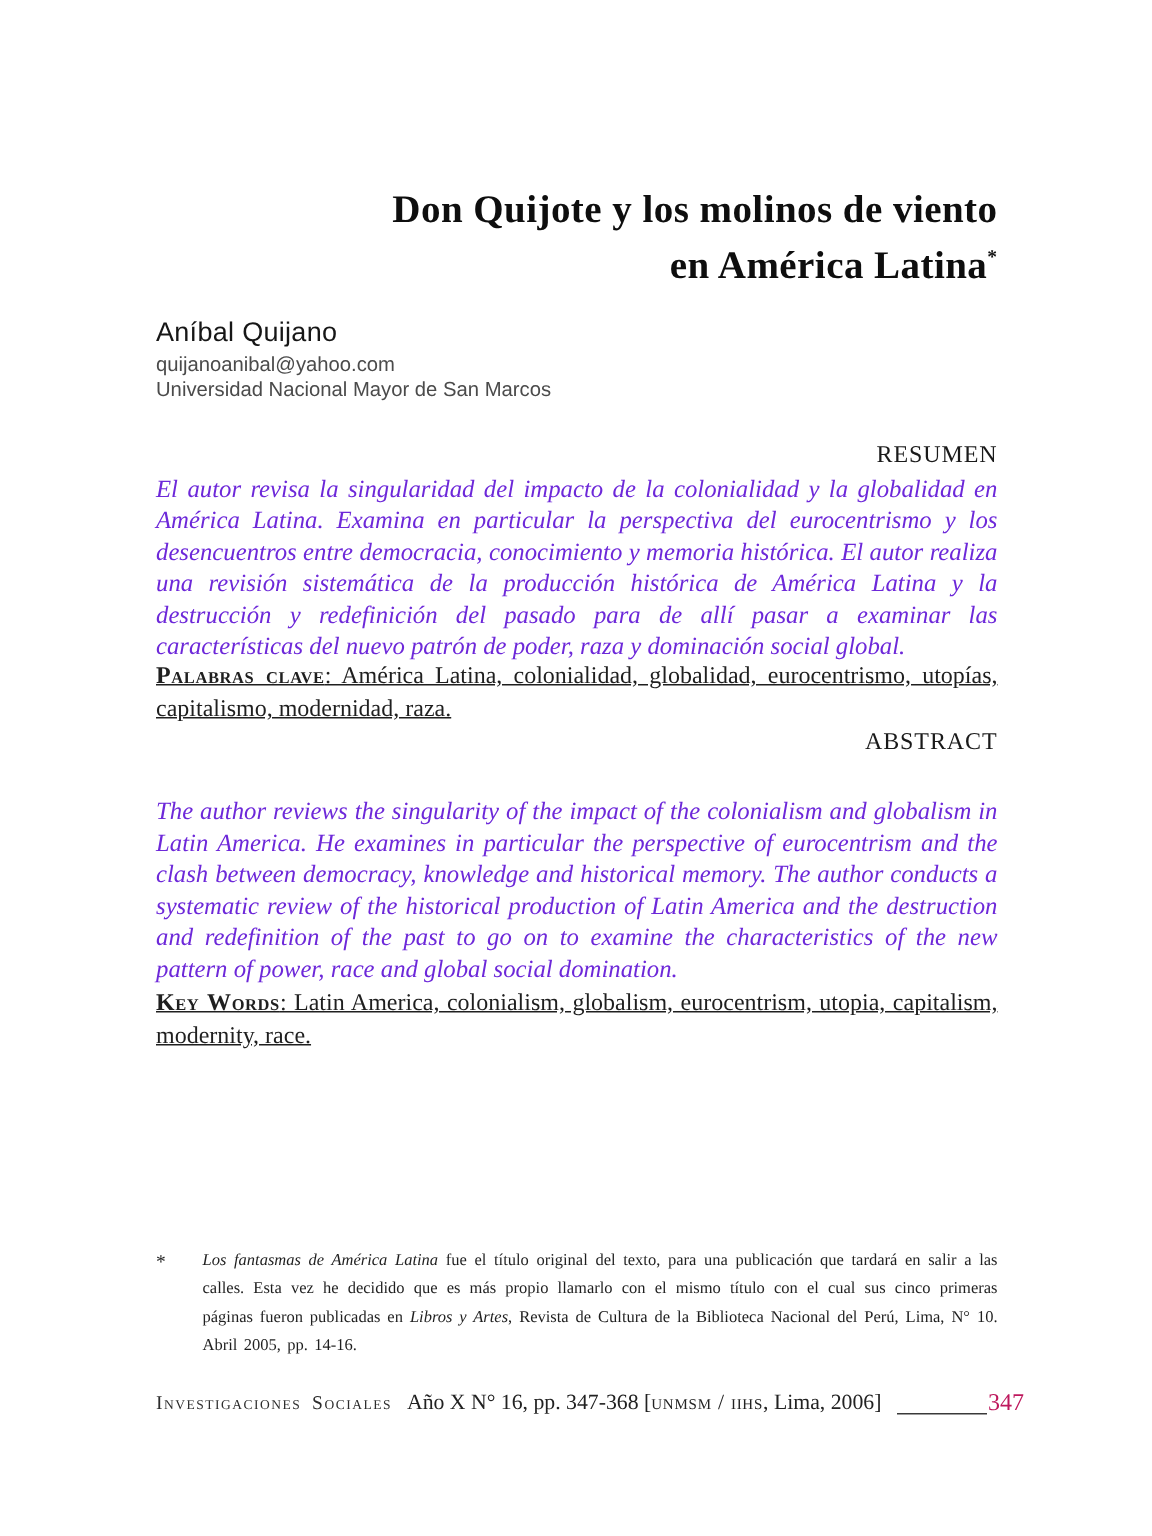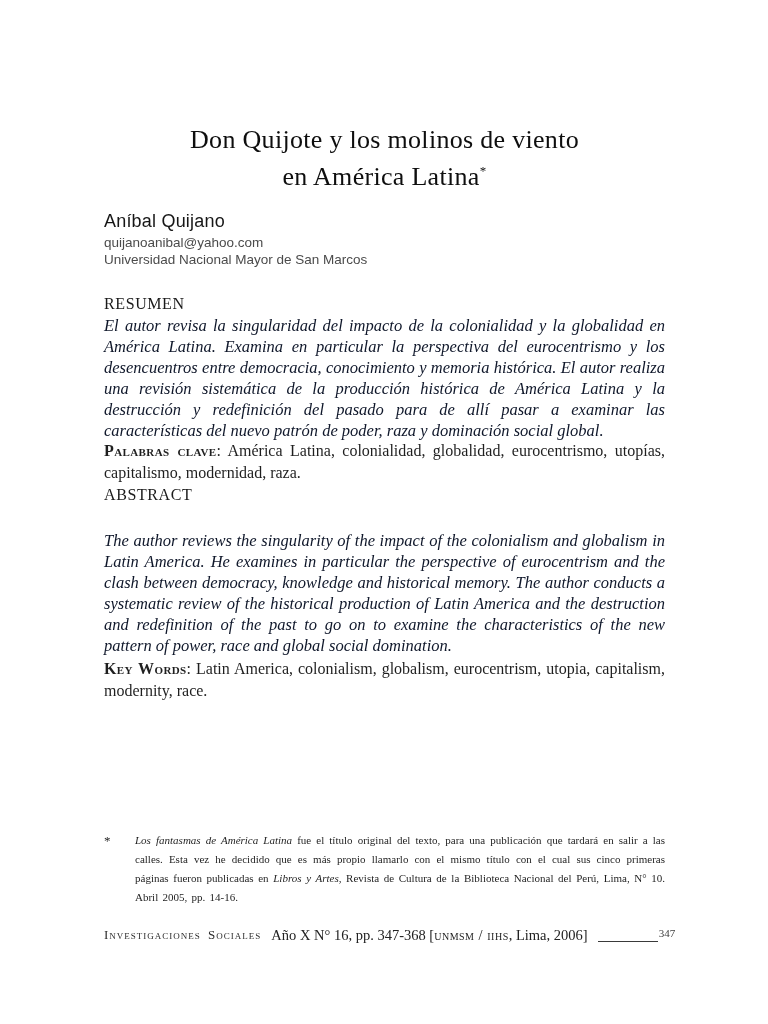--- a/index.html
+++ b/index.html
@@ -9,23 +9,23 @@
     font-family: "Liberation Serif", serif;
     color: #1c1c1c;
     overflow: hidden;
   }
   .abs { position: absolute; }
   .content-col { left: 104px; width: 561px; }
 
   
   .title {
     top: 121px;
-    text-align: center;
+    text-align: right;
     font-family: "Liberation Serif", serif;
-    font-weight: normal;
+    font-weight: bold;
     font-size: 26px;
     line-height: 37px;
     color: #0e0e0e;
     letter-spacing: 0.3px;
   }
   .title sup {
     font-size: 13px;
     vertical-align: super;
     line-height: 0;
   }
@@ -43,45 +43,46 @@
     letter-spacing: 0.2px;
   }
   .author-sub {
     font-size: 13.5px;
     line-height: 17px;
     color: #4b4b4b;
   }
 
   
   .section-heading {
-    text-align: left;
+    text-align: right;
     font-size: 16px;
     letter-spacing: 0.6px;
     color: #1a1a1a;
   }
   .h-resumen { top: 295px; }
   .h-abstract { top: 486px; }
 
   
   .body-italic {
     font-style: italic;
     font-size: 16.5px;
     line-height: 21px;
     text-align: justify;
-    color: #0f172a;
+    color: #6d28d9;
   }
   .b-resumen { top: 315px; }
   .b-abstract { top: 530px; }
 
   
   .kw-para {
     font-size: 16px;
     line-height: 22px;
     text-align: justify;
     color: #1f1f1f;
+    text-decoration: underline;
   }
   .kw-label {
     font-weight: bold;
     font-variant: small-caps;
     letter-spacing: 0.4px;
   }
   .p-palabras { top: 440px; }
   .p-keywords { top: 658px; }
 
   
@@ -133,22 +134,22 @@
   }
   .footer-rule {
     flex: 1;
     border-bottom: 1.2px solid #3a3a3a;
     margin: 0 1px 2px 10px;
     min-width: 60px;
     height: 1px;
     align-self: flex-end;
   }
   .footer-page {
-    font-size: 11px;
-    color: #404040;
+    font-size: 16px;
+    color: #be185d;
     white-space: nowrap;
   }
 </style>
 </head>
 <body>
 
 <h1 class="abs content-col title"><span>Don Quijote y los molinos de viento</span><br>
   <span>en América Latina</span><sup>*</sup>
 </h1>
 

